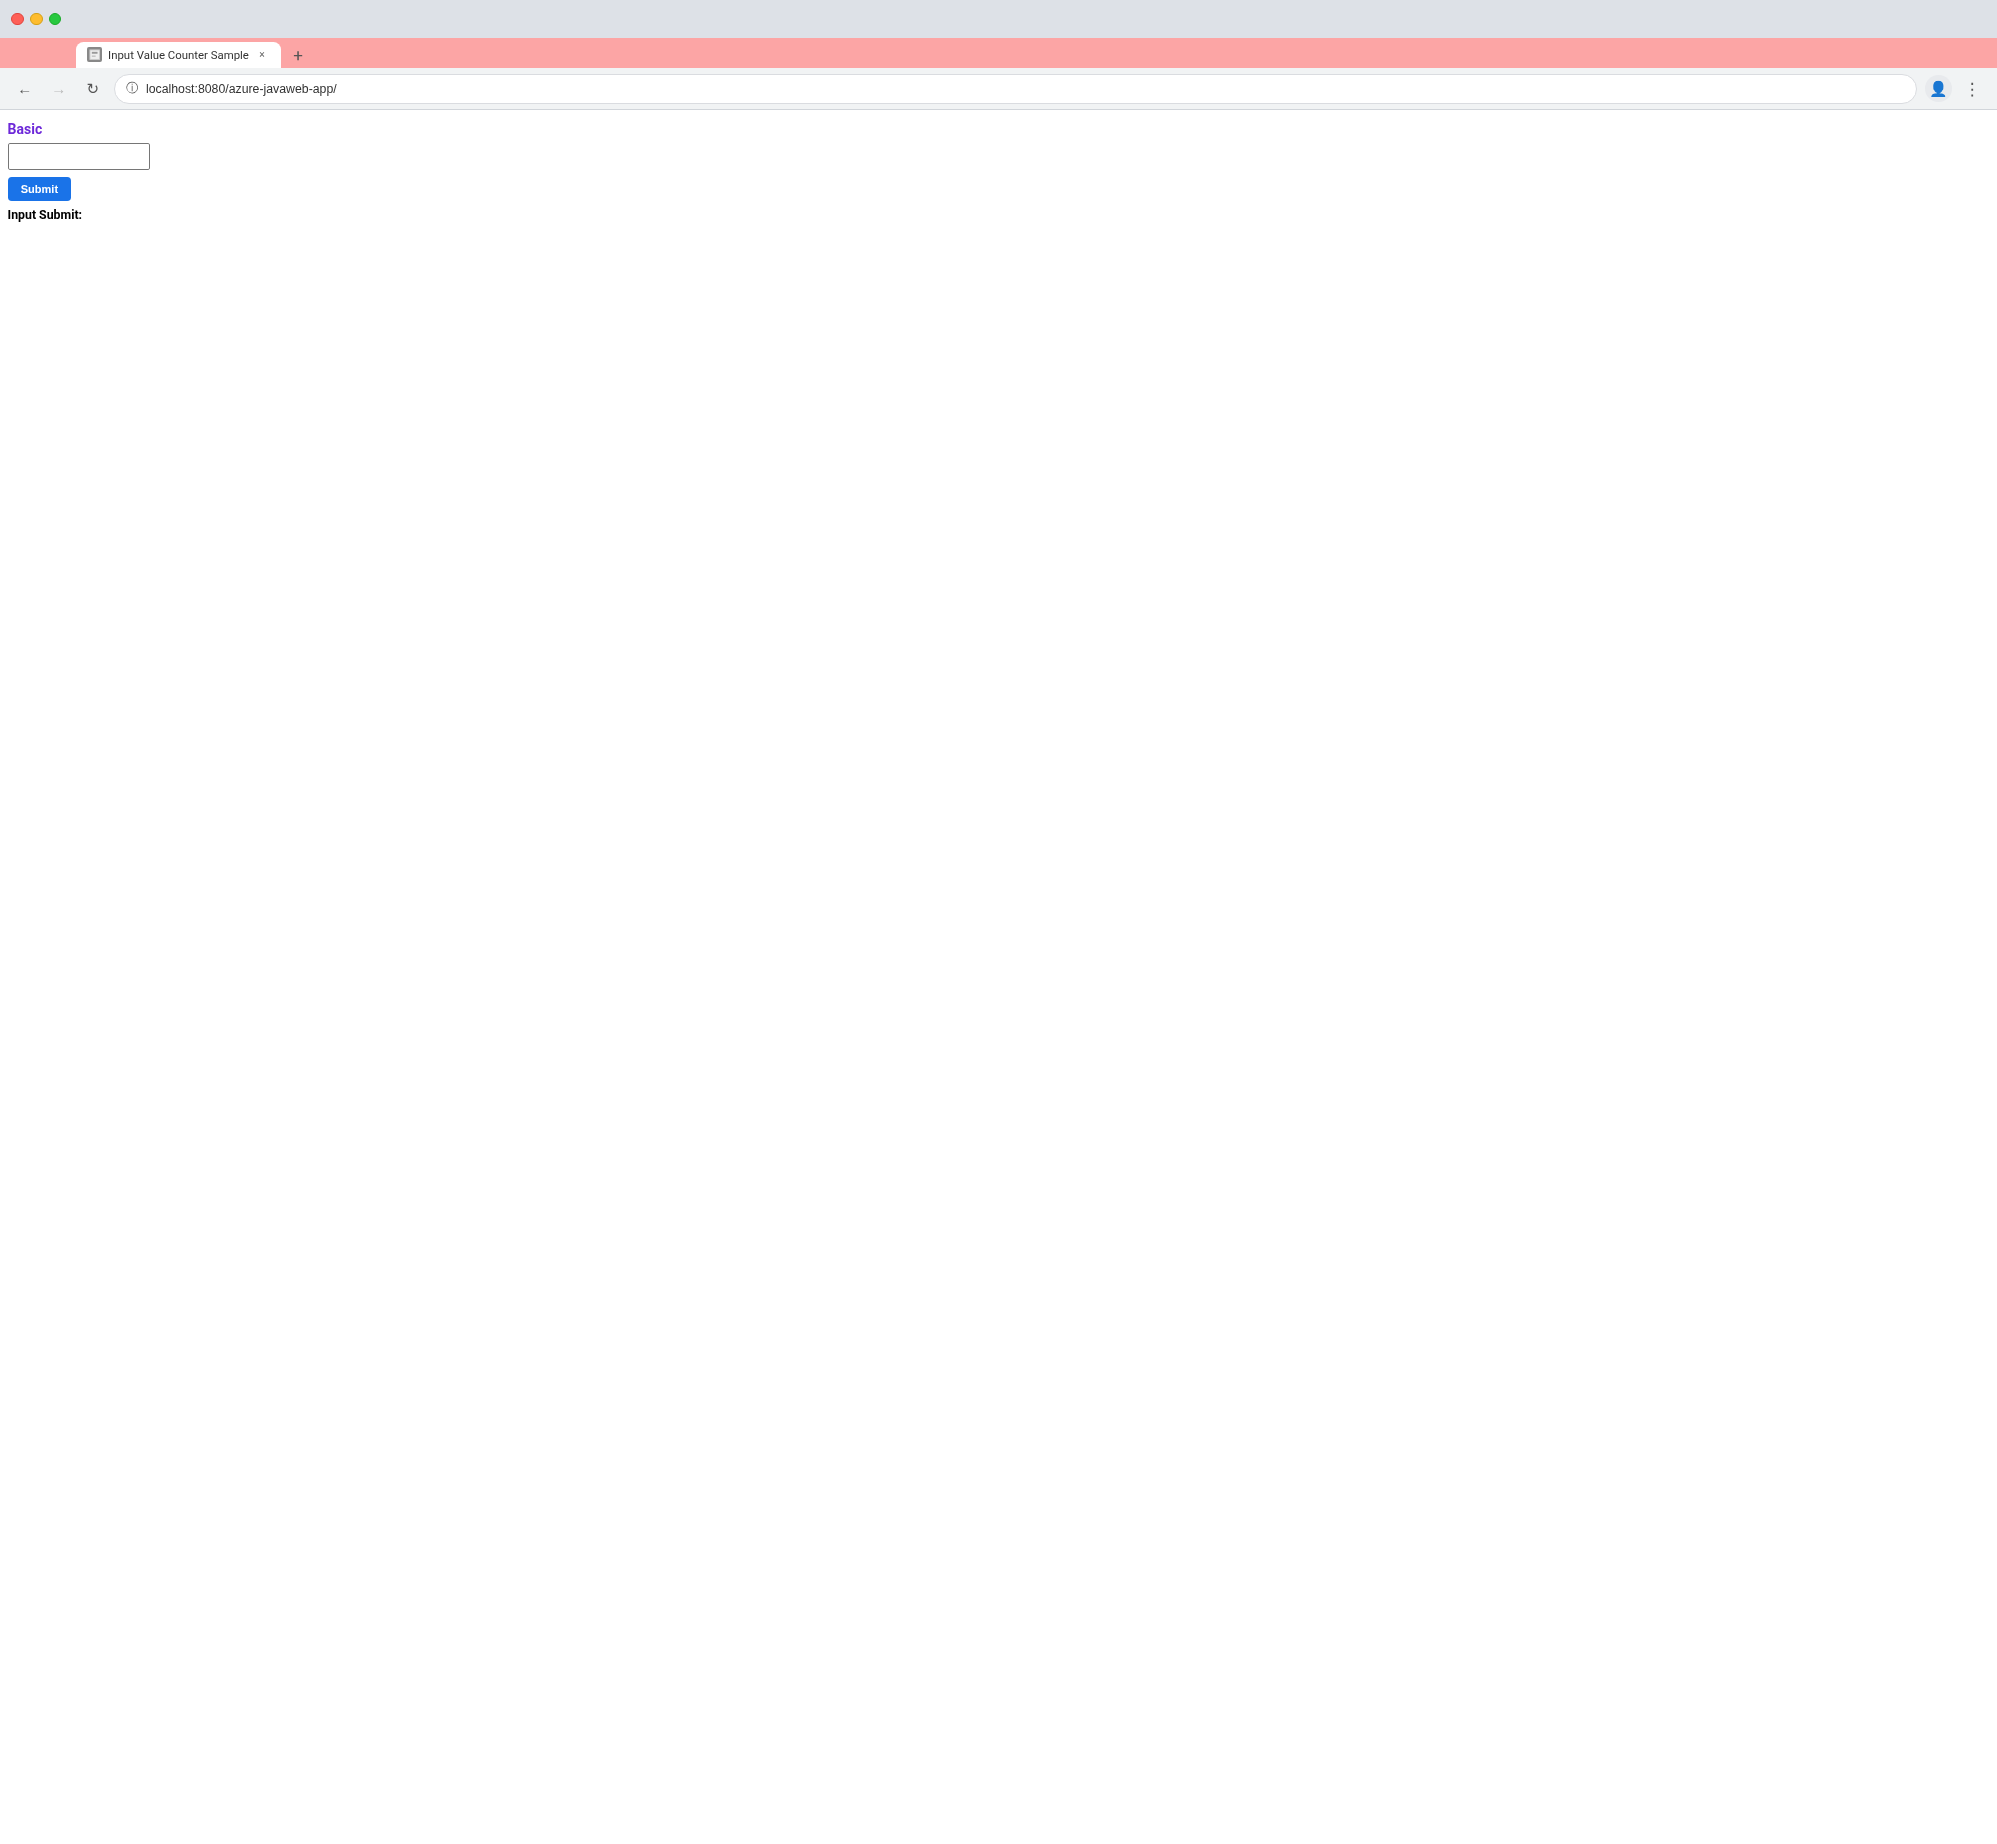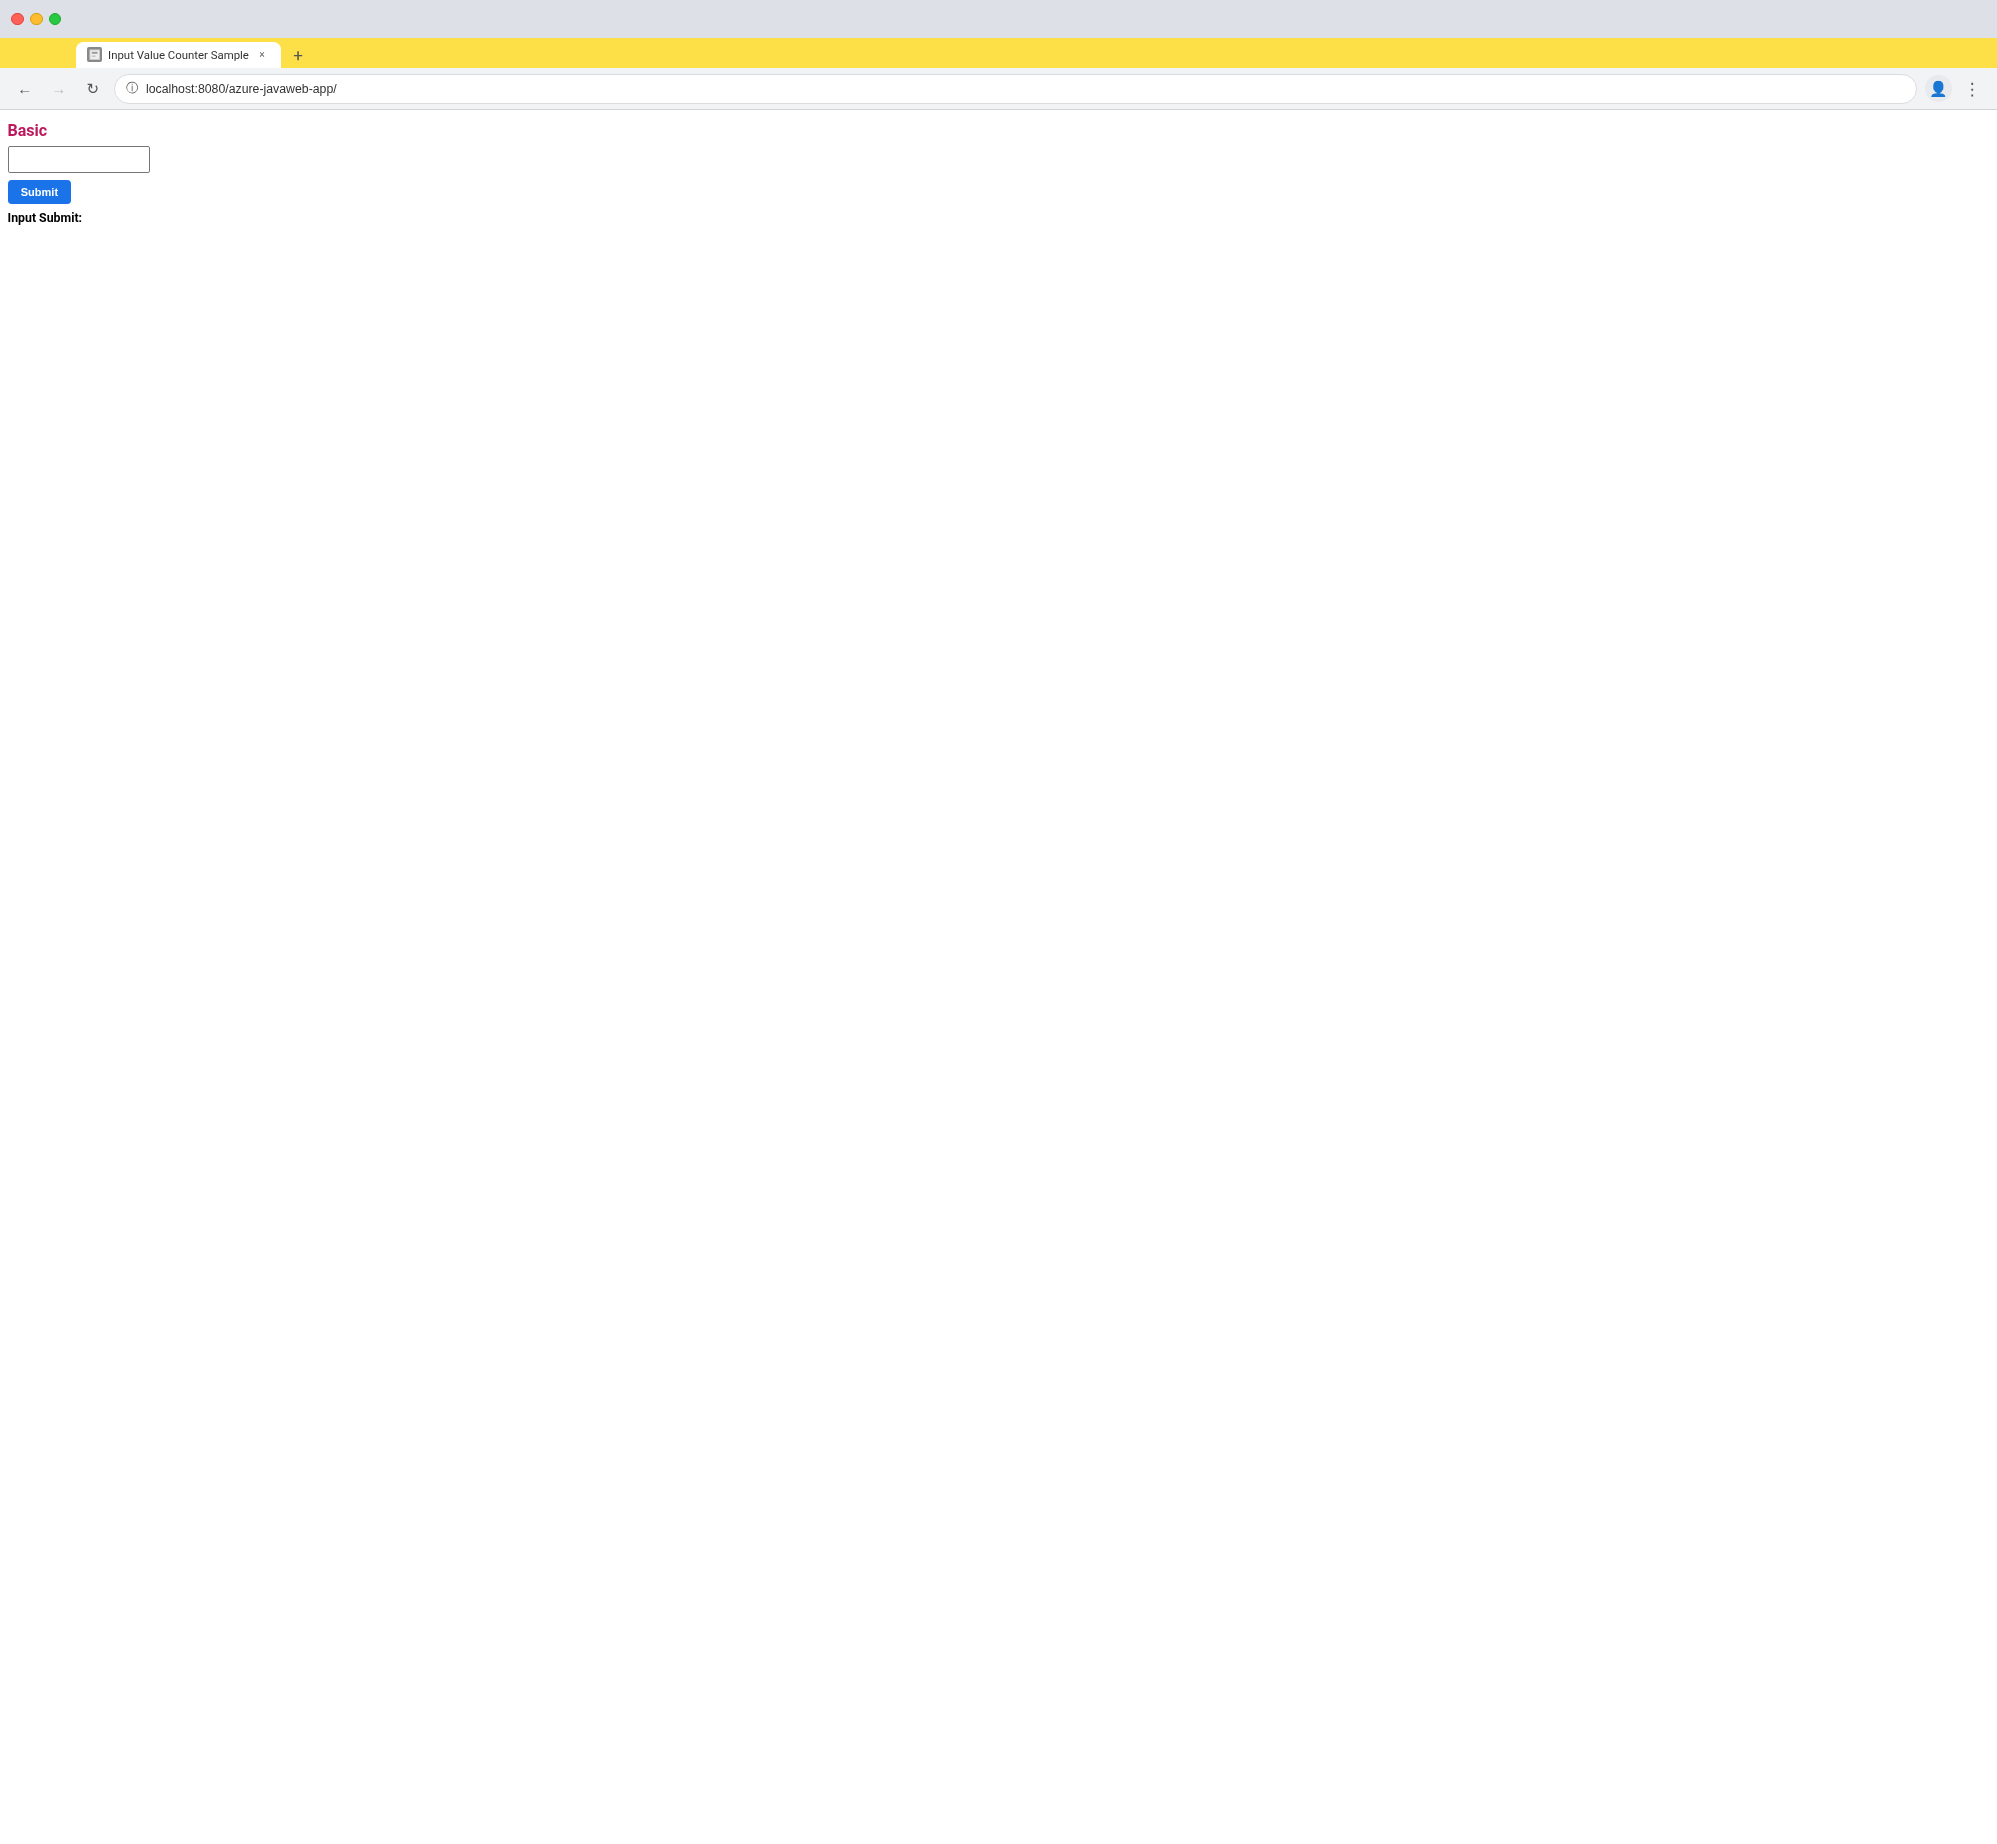--- a/index.html
+++ b/index.html
@@ -45,21 +45,21 @@
 
     .traffic-light.close { background: #fe5f57; border: 0.9px solid #e0443e; }
     .traffic-light.minimize { background: #febc2e; border: 0.9px solid #d4a017; }
     .traffic-light.maximize { background: #28c840; border: 0.9px solid #1aab29; }
 
     
     .tab-bar {
       display: flex;
       align-items: flex-end;
       padding: 0 76px 0 76px;
-      background: #fde047;
+      background: #fca5a5;
       height: 30px;
     }
 
     .tab {
       display: flex;
       align-items: center;
       background: #ffffff;
       border-radius: 7.6px 7.6px 0 0;
       padding: 0 11.4px;
       height: 26.5px;
@@ -199,23 +199,23 @@
     }
 
     
     .page-content {
       padding: 11.4px 7.6px;
       background: #ffffff;
       min-height: calc(100vh - 110px);
     }
 
     .section-label {
-      font-size: 16px;
+      font-size: 14px;
       font-weight: bold;
-      color: #be185d;
+      color: #6d28d9;
       margin-bottom: 5.7px;
     }
 
     .text-input {
       display: block;
       width: 142px;
       height: 26.5px;
       border: 0.9px solid #767676;
       border-radius: 1.9px;
       padding: 1.9px 3.8px;

